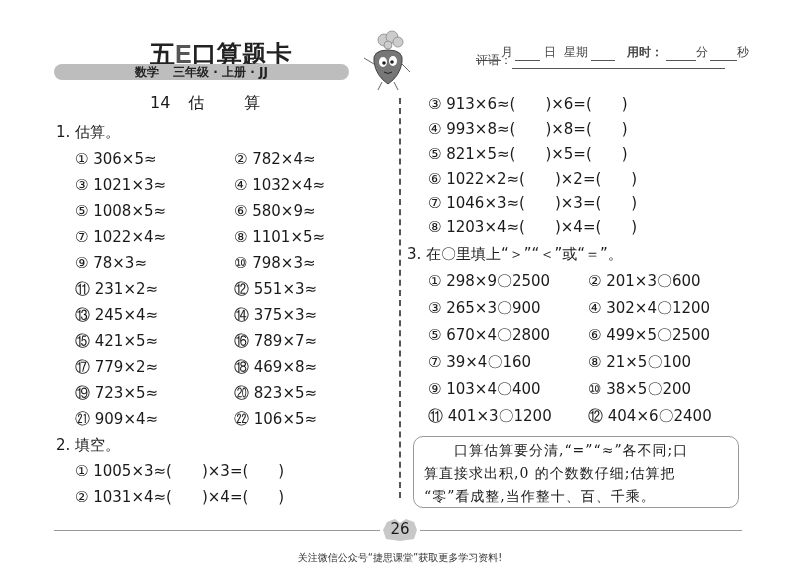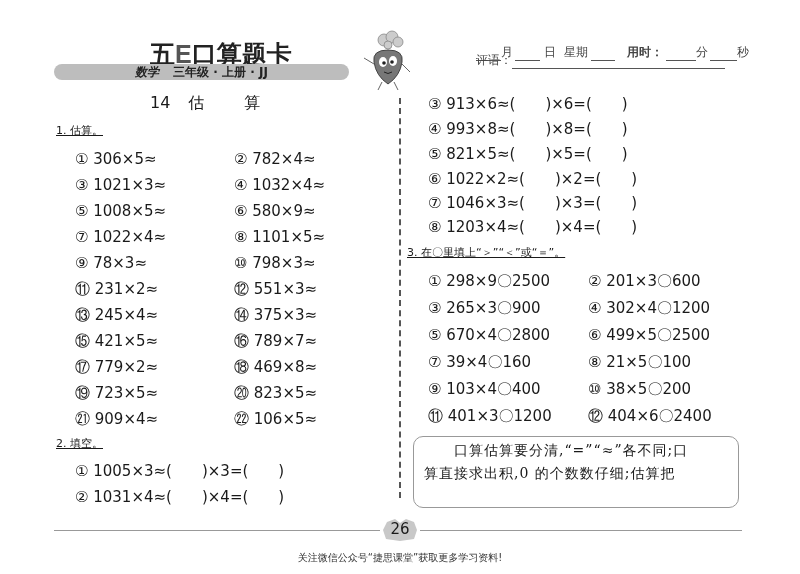--- a/index.html
+++ b/index.html
@@ -3,28 +3,28 @@
 <meta charset="utf-8">
 <style>
   html, body { margin:0; padding:0; }
   body { width:800px; height:574px; background:#fff; position:relative; overflow:hidden;
          font-family:"DejaVu Sans", "Liberation Sans", sans-serif; color:#1a1a1a; }
   .abs { position:absolute; }
   .title { left:150px; top:38px; width:160px; font-size:25px; font-weight:bold; letter-spacing:0px; color:#222; white-space:nowrap; }
   .title .e { display:inline-block; color:#555; font-family:"Liberation Sans", sans-serif; font-weight:bold; }
   .banner { left:54px; top:64px; width:295px; height:16px; border-radius:8px; background:#bdbdbd;
             font-size:12px; line-height:16px; text-align:center; color:#222; font-weight:bold; white-space:nowrap; }
-  .banner .subj { font-style:italic; margin-right:14px; }
+  .banner .subj { margin-right:14px; }
   .mascot { left:358px; top:28px; width:62px; height:66px; }
   .hdr-row { font-size:12px; color:#444; white-space:nowrap; }
   .blank { display:inline-block; border-bottom:1px solid #555; vertical-align:bottom; height:8px; }
   .lesson { left:150px; top:93px; font-size:16px; white-space:nowrap; }
   .lesson span { margin-right:18px;margin-top:8px; }
   .lesson .c2 { margin-left:22px; }
-  .sec { font-size:11px; white-space:nowrap;text-decoration:underline; }
+  .sec { font-size:15px; white-space:nowrap; }
   .item { font-size:15px; white-space:nowrap; position:absolute; }
   .divider { left:399px; top:98px; width:0; height:400px; border-left:2px dashed #555; }
   .tipbox { left:413px; top:436px; width:326px; height:72px; border:1px solid #999; border-radius:10px;
             font-family:"DejaVu Serif", "Liberation Serif", serif; font-size:14px; line-height:23px; padding:2px 10px; box-sizing:border-box; letter-spacing:1px; }
   .tipbox p { margin:0; }
   .footline { top:530px; height:0; border-top:1px solid #999; }
   .pagenum { left:381px; top:518px; width:38px; height:24px; }
   .footer-note { left:0; width:800px; top:551px; text-align:center; font-size:10px; color:#333; }
 </style>
 </head>
@@ -134,20 +134,21 @@
   <div class="item" style="left:588px;top:353px">⑧ 21×5〇100</div>
   <div class="item" style="left:428px;top:380px">⑨ 103×4〇400</div>
   <div class="item" style="left:588px;top:380px">⑩ 38×5〇200</div>
   <div class="item" style="left:428px;top:407px">⑪ 401×3〇1200</div>
   <div class="item" style="left:588px;top:407px">⑫ 404×6〇2400</div>
 </div>
 
 <div class="abs tipbox">
   <p>　　口算估算要分清,“=”“≈”各不同;口</p>
   <p>算直接求出积,0 的个数数仔细;估算把</p>
+  <p>“零”看成整,当作整十、百、千乘。</p>
 </div>
 
 <div class="abs footline" style="left:54px;width:326px;"></div>
 <div class="abs footline" style="left:420px;width:322px;"></div>
 <svg class="abs pagenum" viewBox="0 0 38 24">
   <path d="M6 4 L14 1 L19 5 L25 1 L33 4 L36 12 L33 21 L19 23 L5 21 L2 12Z" fill="#c8c8c8"></path>
 </svg>
 <div class="abs" style="left:381px;top:520px;width:38px;text-align:center;font-size:15px;">26</div>
 
 <div class="abs footer-note">关注微信公众号“捷思课堂”获取更多学习资料!</div>

